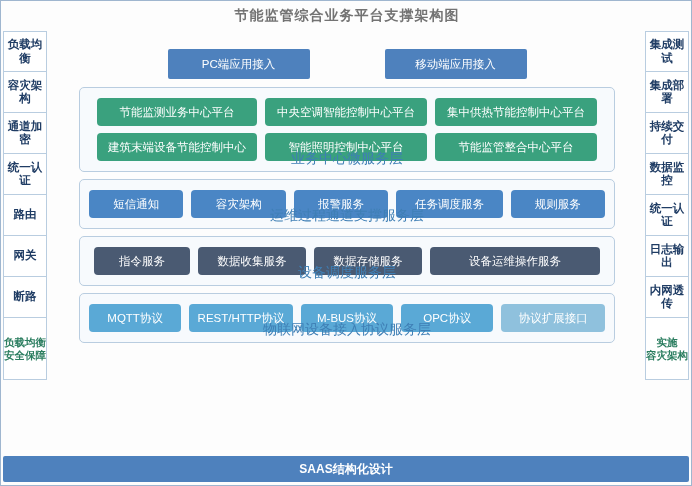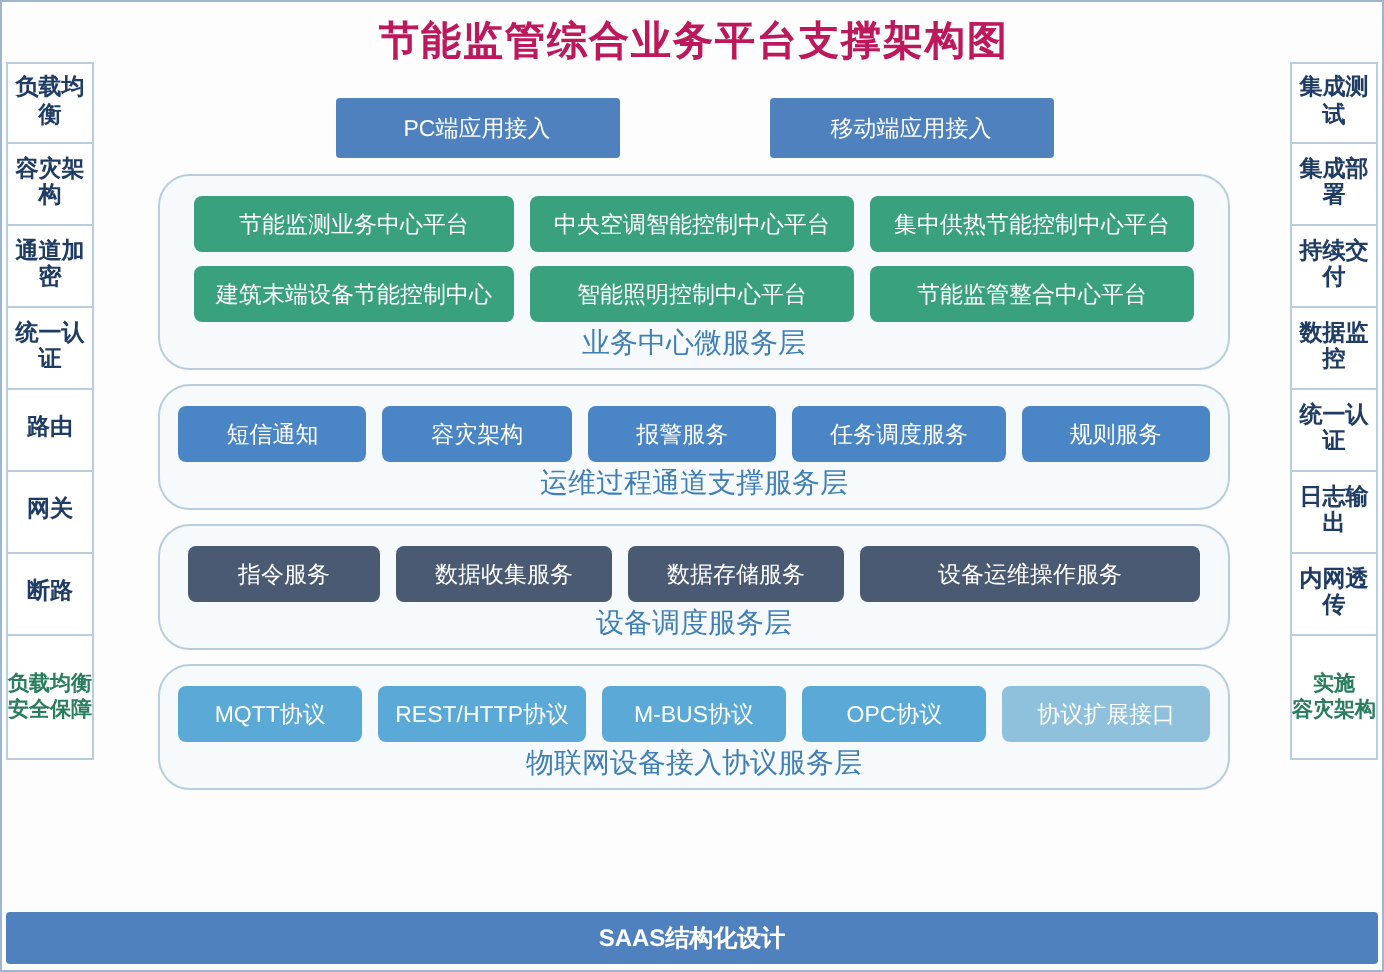--- a/index.html
+++ b/index.html
@@ -21,23 +21,23 @@
     border: 1px solid #9fb6cf;
     background: #fdfdfd;
   }
   
   .title {
     position: absolute;
     top: 6px;
     left: 0;
     width: 692px;
     text-align: center;
-    font-size: 20px;
+    font-size: 14px;
     font-weight: bold;
-    color: #be185d;
+    color: #737373;
     letter-spacing: 1px;
   }
   
   .side-col {
     position: absolute;
     top: 30px;
     width: 44px;
     display: flex;
     flex-direction: column;
   }
@@ -86,23 +86,23 @@
     font-size: 11.5px;
     display: flex;
     align-items: center;
     justify-content: center;
     border-radius: 2px;
   }
   .panel {
     position: relative;
     box-sizing: border-box;
     border: 1px solid #b9cde0;
-    border-radius: 16px;
+    border-radius: 5px;
     background: #f7fafd;
-    padding: 10px 9px 16px 9px;
+    padding: 10px 9px 3px 9px;
     margin-bottom: 7px;
   }
   .panel-row {
     display: flex;
     justify-content: center;
     gap: 8px;
     margin-bottom: 7px;
   }
   .panel-row:last-of-type { margin-bottom: 0; }
   .caption {

